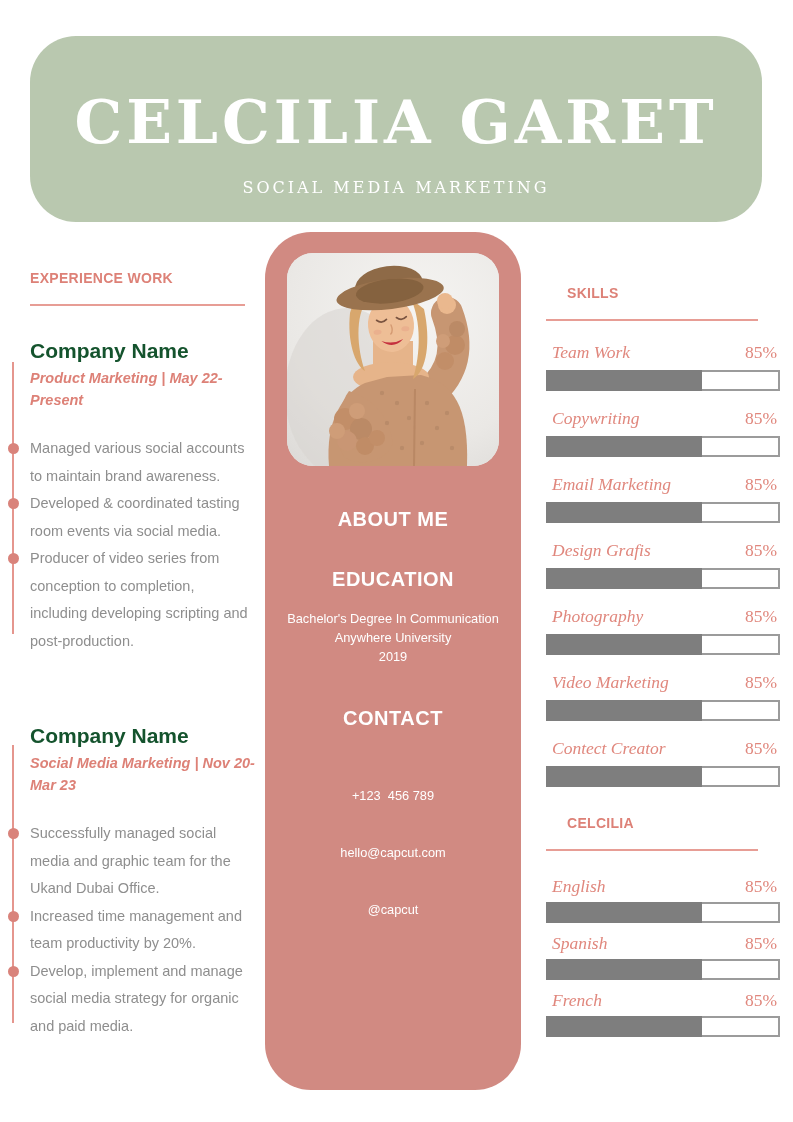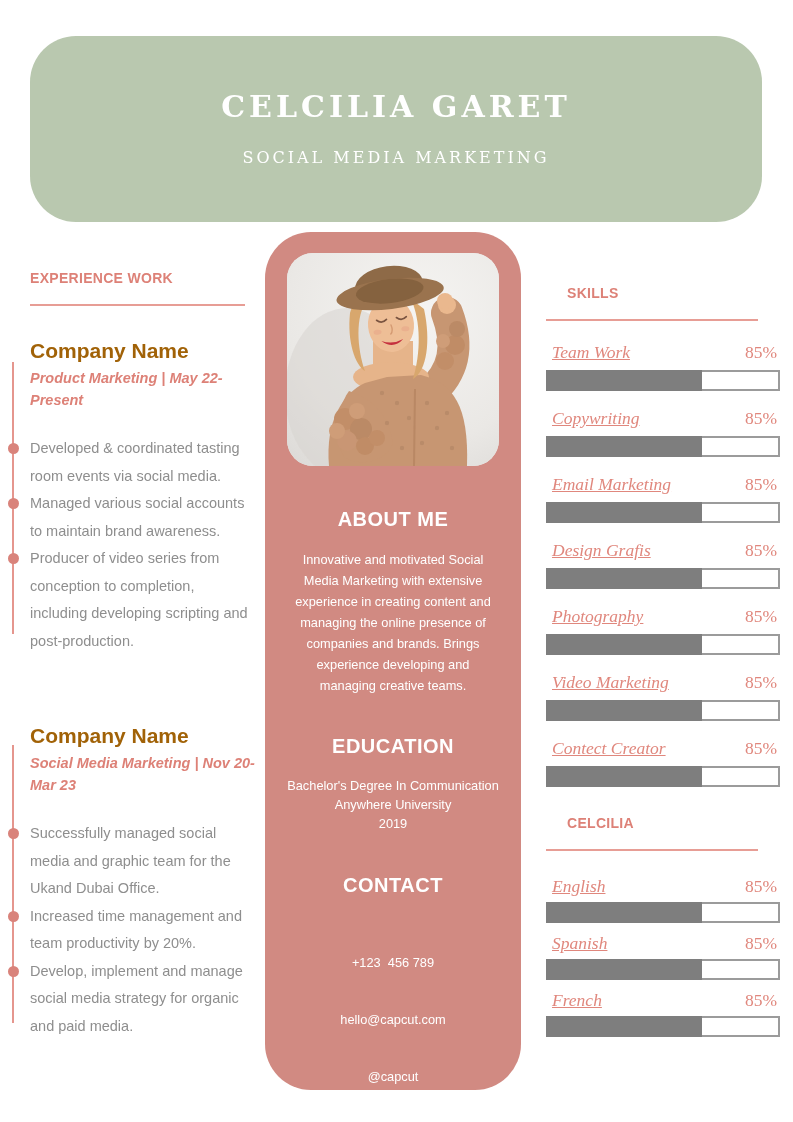--- a/index.html
+++ b/index.html
@@ -3,35 +3,35 @@
 <meta charset="utf-8">
 <style>
   html,body{margin:0;padding:0;background:#fff;}
   .page{position:relative;width:793px;height:1122px;background:#ffffff;overflow:hidden;
         font-family:"Liberation Sans",sans-serif;}
 
   
   .banner{position:absolute;left:30px;top:36px;width:732px;height:186px;
           background:#b9c8af;border-radius:46px;text-align:center;color:#fff;}
   .banner .name{padding-top:56px;font-family:"DejaVu Serif","Liberation Serif",serif;
-          font-weight:bold;font-size:30px;letter-spacing:4px;line-height:1;}
+          font-weight:bold;font-size:60px;letter-spacing:4px;line-height:1;}
   .banner .role{margin-top:26px;font-family:"DejaVu Serif","Liberation Serif",serif;
           font-size:16px;letter-spacing:3px;}
 
   
   .left-col{position:absolute;left:12px;top:270px;width:243px;}
   .section-h{margin:0;font-size:14px;font-weight:bold;color:#dd8177;letter-spacing:.3px;}
   .left-col .section-h{margin-left:18px;}
   .rule{height:0;border-top:2px solid #e79d95;}
   .left-col .rule{width:215px;margin:18px 0 0 18px;}
 
   .job{position:relative;padding-left:18px;}
   .job-1{margin-top:32px;}
   .job-2{margin-top:68px;}
-  .company{font-size:21px;font-weight:bold;color:#a16207;line-height:26px;}
+  .company{font-size:21px;font-weight:bold;color:#14532d;line-height:26px;}
   .meta{font-size:14.5px;font-weight:bold;font-style:italic;color:#dd8177;
         margin-top:3px;line-height:22px;width:232px;}
   .job ul{list-style:none;margin:24px 0 0;padding:0;width:218px;}
   .job li{position:relative;font-size:14.5px;line-height:27.5px;color:#8e8e8e;}
   .job li::before{content:"";position:absolute;left:-22px;top:8px;width:11px;height:11px;
         border-radius:50%;background:#d9837b;}
   .timeline{position:absolute;left:0;width:2px;background:#e5968e;}
   .job-1 .timeline{top:24px;height:272px;}
   .job-2 .timeline{top:22px;height:278px;}
 
@@ -51,21 +51,21 @@
 
   
   .right-col{position:absolute;left:546px;top:285px;width:234px;}
   .right-col .section-h{margin-left:21px;}
   .right-col .rule{width:212px;margin-top:18px;}
   .skills-list{margin-top:20px;}
   .meter{margin-bottom:16px;}
   .meter-row{display:flex;justify-content:space-between;align-items:baseline;
         padding:0 3px 0 6px;line-height:22px;
         font-family:"Liberation Serif","DejaVu Serif",serif;font-size:17.5px;color:#e0877d;}
-  .meter-label{font-style:italic;text-decoration:underline;}
+  .meter-label{font-style:italic;}
   .meter-value{font-style:normal;}
   .bar{position:relative;margin-top:7px;height:17px;background:#ffffff;
         border:2px solid #9b9b9b;}
   .bar-fill{position:absolute;left:-2px;top:-2px;height:calc(100% + 4px);background:#7e7e7e;}
   .lang-h{margin-top:28px;}
   .lang-list{margin-top:24px;}
   .lang-list .meter{margin-bottom:9px;}
   .lang-list .bar{margin-top:5px;}
 </style>
 </head>
@@ -80,22 +80,22 @@
 
   <div class="left-col">
     <h2 class="section-h">EXPERIENCE WORK</h2>
     <div class="rule"></div>
 
     <div class="job job-1">
       <div class="timeline"></div>
       <div class="company">Company Name</div>
       <div class="meta">Product Marketing | May 22-Present</div>
       <ul>
+        <li>Managed various social accounts to maintain brand awareness.</li>
         <li>Developed &amp; coordinated tasting room events via social media.</li>
-        <li>Managed various social accounts to maintain brand awareness.</li>
         <li>Producer of video series from conception to completion, including developing scripting and post-production.</li>
       </ul>
     </div>
 
     <div class="job job-2">
       <div class="timeline"></div>
       <div class="company">Company Name</div>
       <div class="meta">Social Media Marketing | Nov 20-Mar 23</div>
       <ul>
         <li>Successfully managed social media and graphic team for the Ukand Dubai Office.</li>
@@ -174,21 +174,20 @@
           <ellipse cx="103" cy="32" rx="34" ry="19" fill="#8e6a47"></ellipse>
           <ellipse cx="103" cy="41" rx="54" ry="15" fill="#9a734e"></ellipse>
           <ellipse cx="103" cy="38" rx="34" ry="12" fill="#85623f"></ellipse>
         </g>
 
         <circle cx="158" cy="48" r="8" fill="#eab88e"></circle>
       </svg>
     </div>
 
     <h3 class="mid-h about-h">ABOUT ME</h3>
-    <p class="about-text">Innovative and motivated Social Media Marketing with extensive experience in creating content and managing the online presence of companies and brands. Brings experience developing and managing creative teams.</p>
 
     <h3 class="mid-h edu-h">EDUCATION</h3>
     <div class="edu-lines">
       <div>Bachelor's Degree In Communication</div>
       <div>Anywhere University</div>
       <div>2019</div>
     </div>
 
     <h3 class="mid-h contact-h">CONTACT</h3>
     <div class="contact-lines">

